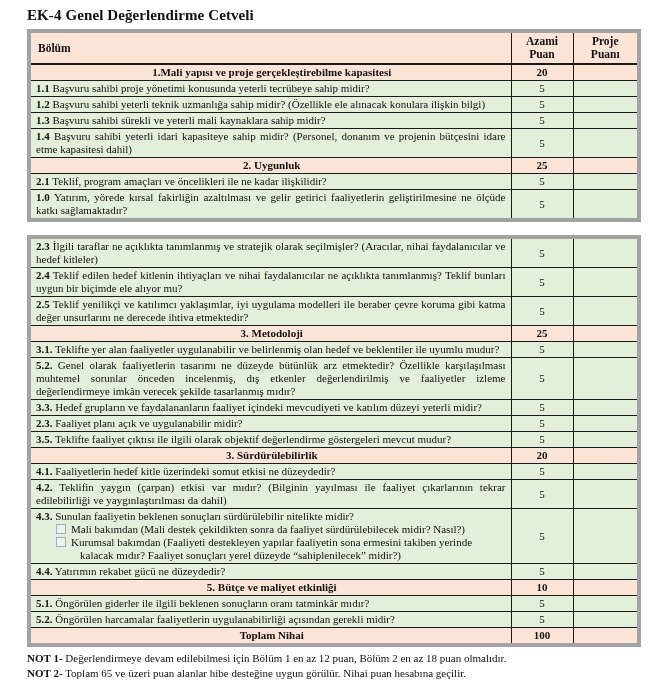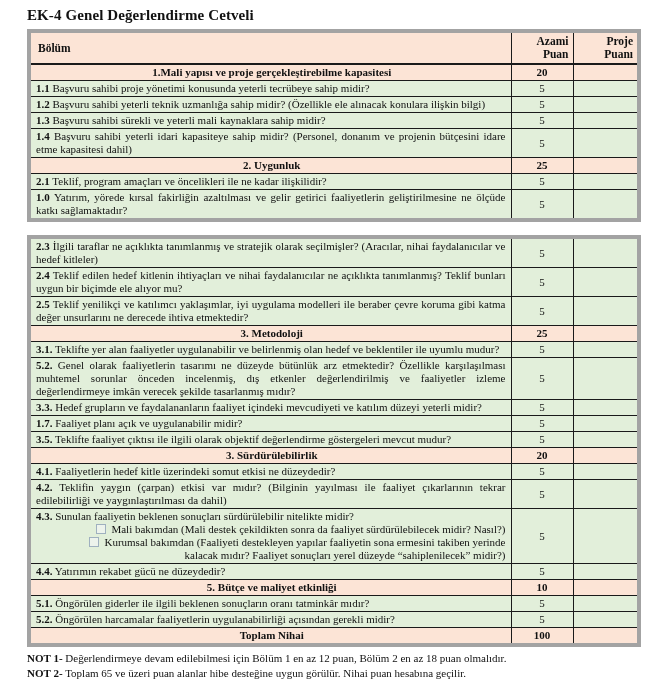--- a/index.html
+++ b/index.html
@@ -30,34 +30,34 @@
   col.col-proje { width:66px; }
 
   th, td {
     border:1px solid #1a1a1a;
     padding:1px 5px;
     vertical-align:middle;
     empty-cells:show;
   }
   thead th { background:#fce4d6; font-weight:bold; }
   th.h-label { text-align:left; font-size:11.5px; padding-left:7px; }
-  th.h-num  { text-align:right; font-size:11.5px; padding:2px 4px; }
+  th.h-num  { text-align:center; font-size:11.5px; padding:2px 4px; }
   thead tr th { border-bottom:2px solid #1a1a1a; }
 
   tr.section td, tr.total td { background:#fce4d6; font-weight:bold; }
   tr.item td { background:#e2efda; }
 
   td.c-label { text-align:justify; }
   tr.section td.c-label, tr.total td.c-label { text-align:center; padding-left:7px; }
   td.c-num { text-align:center; padding:0 2px; }
   tr.section td.c-num, tr.total td.c-num { font-weight:bold; }
   tr.item td.c-num { font-weight:normal; }
 
   .chk {
-    text-align:right;
+    text-align:left;
     padding-left:44px;
     text-indent:-24px;
   }
   .box {
     display:inline-block;
     width:8px; height:8px;
     border:1px solid #9fb0bf;
     background:#edf3ec;
     margin-right:5px;
     vertical-align:-1px;
@@ -171,21 +171,21 @@
           <td class="c-label"><b>5.2.</b> Genel olarak faaliyetlerin tasarımı ne düzeyde bütünlük arz etmektedir? Özellikle karşılaşılması muhtemel sorunlar önceden incelenmiş, dış etkenler değerlendirilmiş ve faaliyetler izleme değerlendirmeye imkân verecek şekilde tasarlanmış mıdır?</td>
           <td class="c-num">5</td>
           <td class="c-num"></td>
         </tr>
         <tr class="item">
           <td class="c-label"><b>3.3.</b> Hedef grupların ve faydalananların faaliyet içindeki mevcudiyeti ve katılım düzeyi yeterli midir?</td>
           <td class="c-num">5</td>
           <td class="c-num"></td>
         </tr>
         <tr class="item">
-          <td class="c-label"><b>1.7.</b> Faaliyet planı açık ve uygulanabilir midir?</td>
+          <td class="c-label"><b>2.3.</b> Faaliyet planı açık ve uygulanabilir midir?</td>
           <td class="c-num">5</td>
           <td class="c-num"></td>
         </tr>
         <tr class="item">
           <td class="c-label"><b>3.5.</b> Teklifte faaliyet çıktısı ile ilgili olarak objektif değerlendirme göstergeleri mevcut mudur?</td>
           <td class="c-num">5</td>
           <td class="c-num"></td>
         </tr>
         <tr class="section">
           <td class="c-label">3. Sürdürülebilirlik</td>

